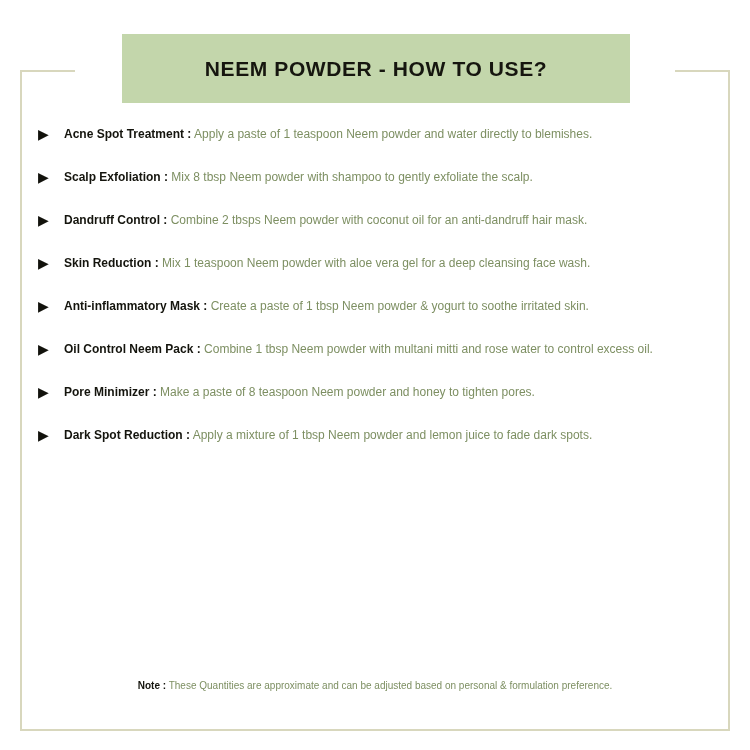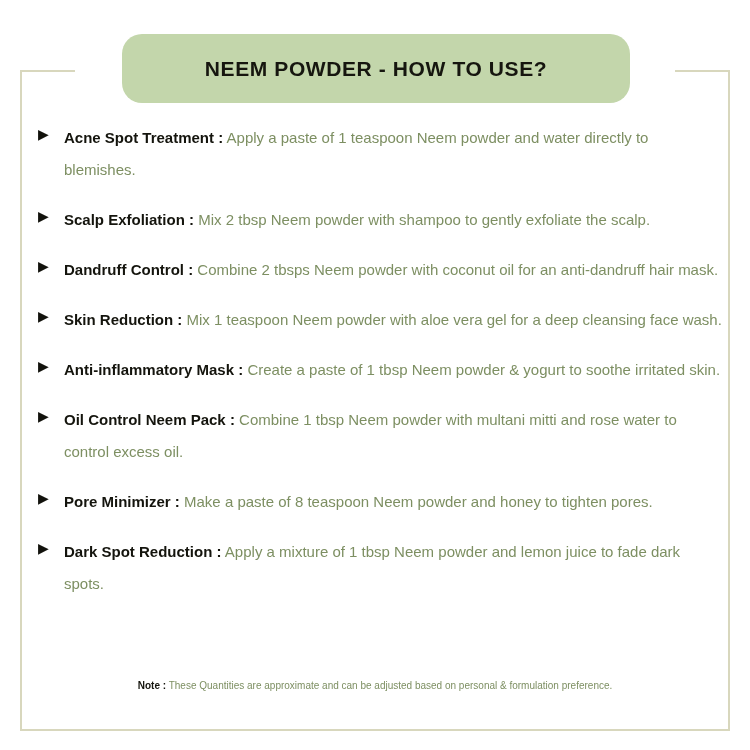--- a/index.html
+++ b/index.html
@@ -67,21 +67,20 @@
     position: absolute;
     left: 122px;
     top: 34px;
     width: 508px;
     height: 69px;
     background: #c3d6ab;
     display: flex;
     align-items: center;
     justify-content: center;
     box-sizing: border-box;
-    border-radius: 20px;
   }
   .title-text {
     font-family: "Liberation Sans", sans-serif;
     font-size: 21px;
     font-weight: bold;
     letter-spacing: 0.6px;
     color: #16160f;
     text-align: center;
     white-space: nowrap;
   }
@@ -100,22 +99,22 @@
   }
   .tip-bullet {
     flex: 0 0 auto;
     width: 26px;
     font-size: 14px;
     line-height: 25px;
     color: #12120c;
   }
   .tip-body {
     flex: 1 1 auto;
-    font-size: 15px;
-    line-height: 32px;
+    font-size: 12px;
+    line-height: 25px;
     color: #7d8f62;
   }
   .tip-label {
     font-weight: bold;
     color: #14140d;
   }
   .tip-desc {
     color: #7d8f62;
   }
 
@@ -160,21 +159,21 @@
       <div class="tip-body">
         <span class="tip-label">Acne Spot Treatment :</span>
         <span class="tip-desc">Apply a paste of 1 teaspoon Neem powder and water directly to blemishes.</span>
       </div>
     </div>
 
     <div class="tip-item">
       <span class="tip-bullet">▶</span>
       <div class="tip-body">
         <span class="tip-label">Scalp Exfoliation :</span>
-        <span class="tip-desc">Mix 2 tbsp Neem powder with shampoo to gently exfoliate the scalp.</span>
+        <span class="tip-desc">Mix 8 tbsp Neem powder with shampoo to gently exfoliate the scalp.</span>
       </div>
     </div>
 
     <div class="tip-item">
       <span class="tip-bullet">▶</span>
       <div class="tip-body">
         <span class="tip-label">Dandruff Control :</span>
         <span class="tip-desc">Combine 2 tbsps Neem powder with coconut oil for an anti-dandruff hair mask.</span>
       </div>
     </div>

